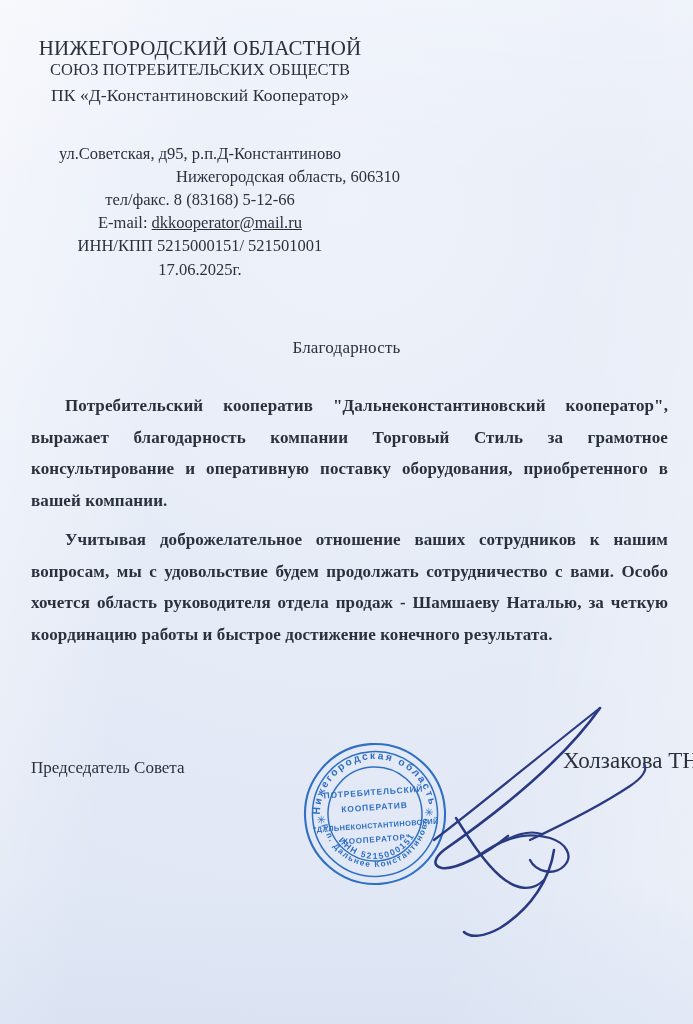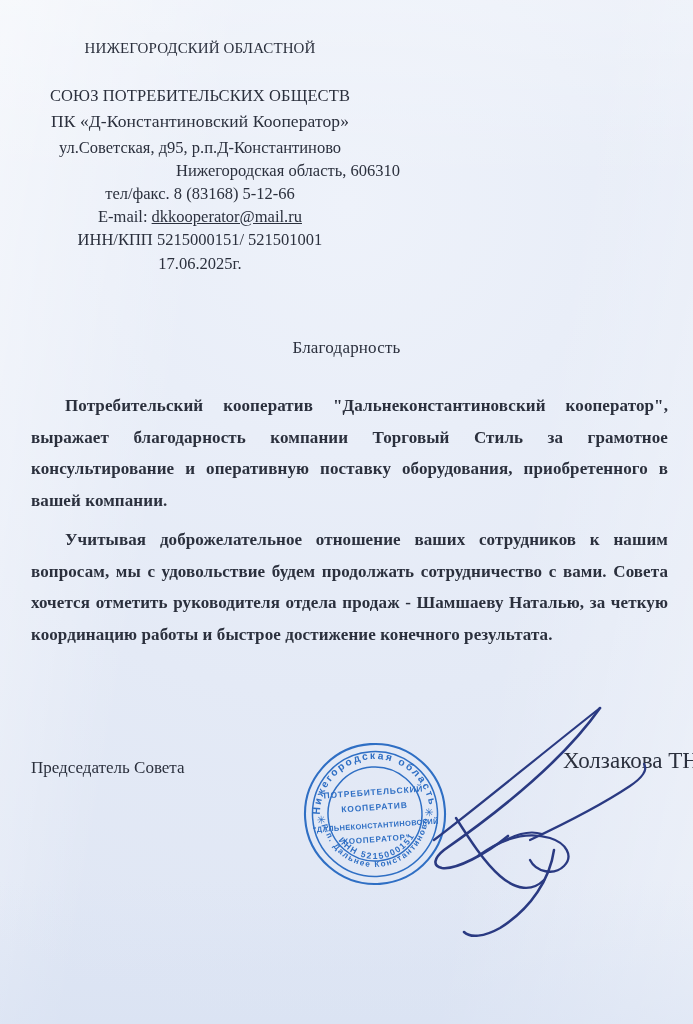--- a/index.html
+++ b/index.html
@@ -47,30 +47,30 @@
     top: 38px;
     width: 400px;
     text-align: center;
   }
   .lh-line {
     font-size: 16.5px;
     line-height: 21px;
     letter-spacing: 0.1px;
     white-space: nowrap;
   }
-  .lh-org1 { font-size: 15px; line-height: 21px; }
-  .lh-org2 { font-size: 16.5px; line-height: 21px; margin-top: 26px; }
+  .lh-org1 { font-size: 21px; line-height: 21px; }
+  .lh-org2 { font-size: 16.5px; line-height: 21px; }
 
   .lh-name {
     font-weight: normal;
     font-size: 17.5px;
     line-height: 30px;
     letter-spacing: 0.1px;
   }
-  .lh-addr   { font-size: 16.5px; line-height: 23px; }
+  .lh-addr   { font-size: 16.5px; line-height: 23px; margin-top: 32px; }
   .lh-region { font-size: 16.5px; line-height: 23px; text-align: right; }
   .lh-phone  { font-size: 16.5px; line-height: 23px; }
   .lh-email  { font-size: 16.5px; line-height: 23px; }
   .lh-email .mail { text-decoration: underline; }
   .lh-inn    { font-size: 16.5px; line-height: 23px; }
   .lh-date   { font-size: 16.5px; line-height: 26px; }
 
   
   .doc-title {
     position: absolute;
@@ -184,21 +184,21 @@
       <span class="mail">dkkooperator@mail.ru</span>
     </div>
     <div class="lh-inn">ИНН/КПП 5215000151/ 521501001</div>
     <div class="lh-date">17.06.2025г.</div>
   </div>
 
   <div class="doc-title">Благодарность</div>
 
   <div class="body-text">
     <p class="para">Потребительский кооператив "Дальнеконстантиновский кооператор", выражает благодарность компании Торговый Стиль за грамотное консультирование и оперативную поставку оборудования, приобретенного в вашей компании.</p>
-    <p class="para">Учитывая доброжелательное отношение ваших сотрудников к нашим вопросам, мы с удовольствие будем продолжать сотрудничество с вами. Совета хочется отметить руководителя отдела продаж - Шамшаеву Наталью, за четкую координацию работы и быстрое достижение конечного результата.</p>
+    <p class="para">Учитывая доброжелательное отношение ваших сотрудников к нашим вопросам, мы с удовольствие будем продолжать сотрудничество с вами. Особо хочется область руководителя отдела продаж - Шамшаеву Наталью, за четкую координацию работы и быстрое достижение конечного результата.</p>
   </div>
 
   <div class="sig-block">
     <div class="sig-line">Председатель  Совета</div>
   </div>
   <div class="signatory">Холзакова ТН</div>
 
   <div class="stamp">
     <svg viewBox="0 0 144 144" xmlns="http://www.w3.org/2000/svg">
       <defs>

